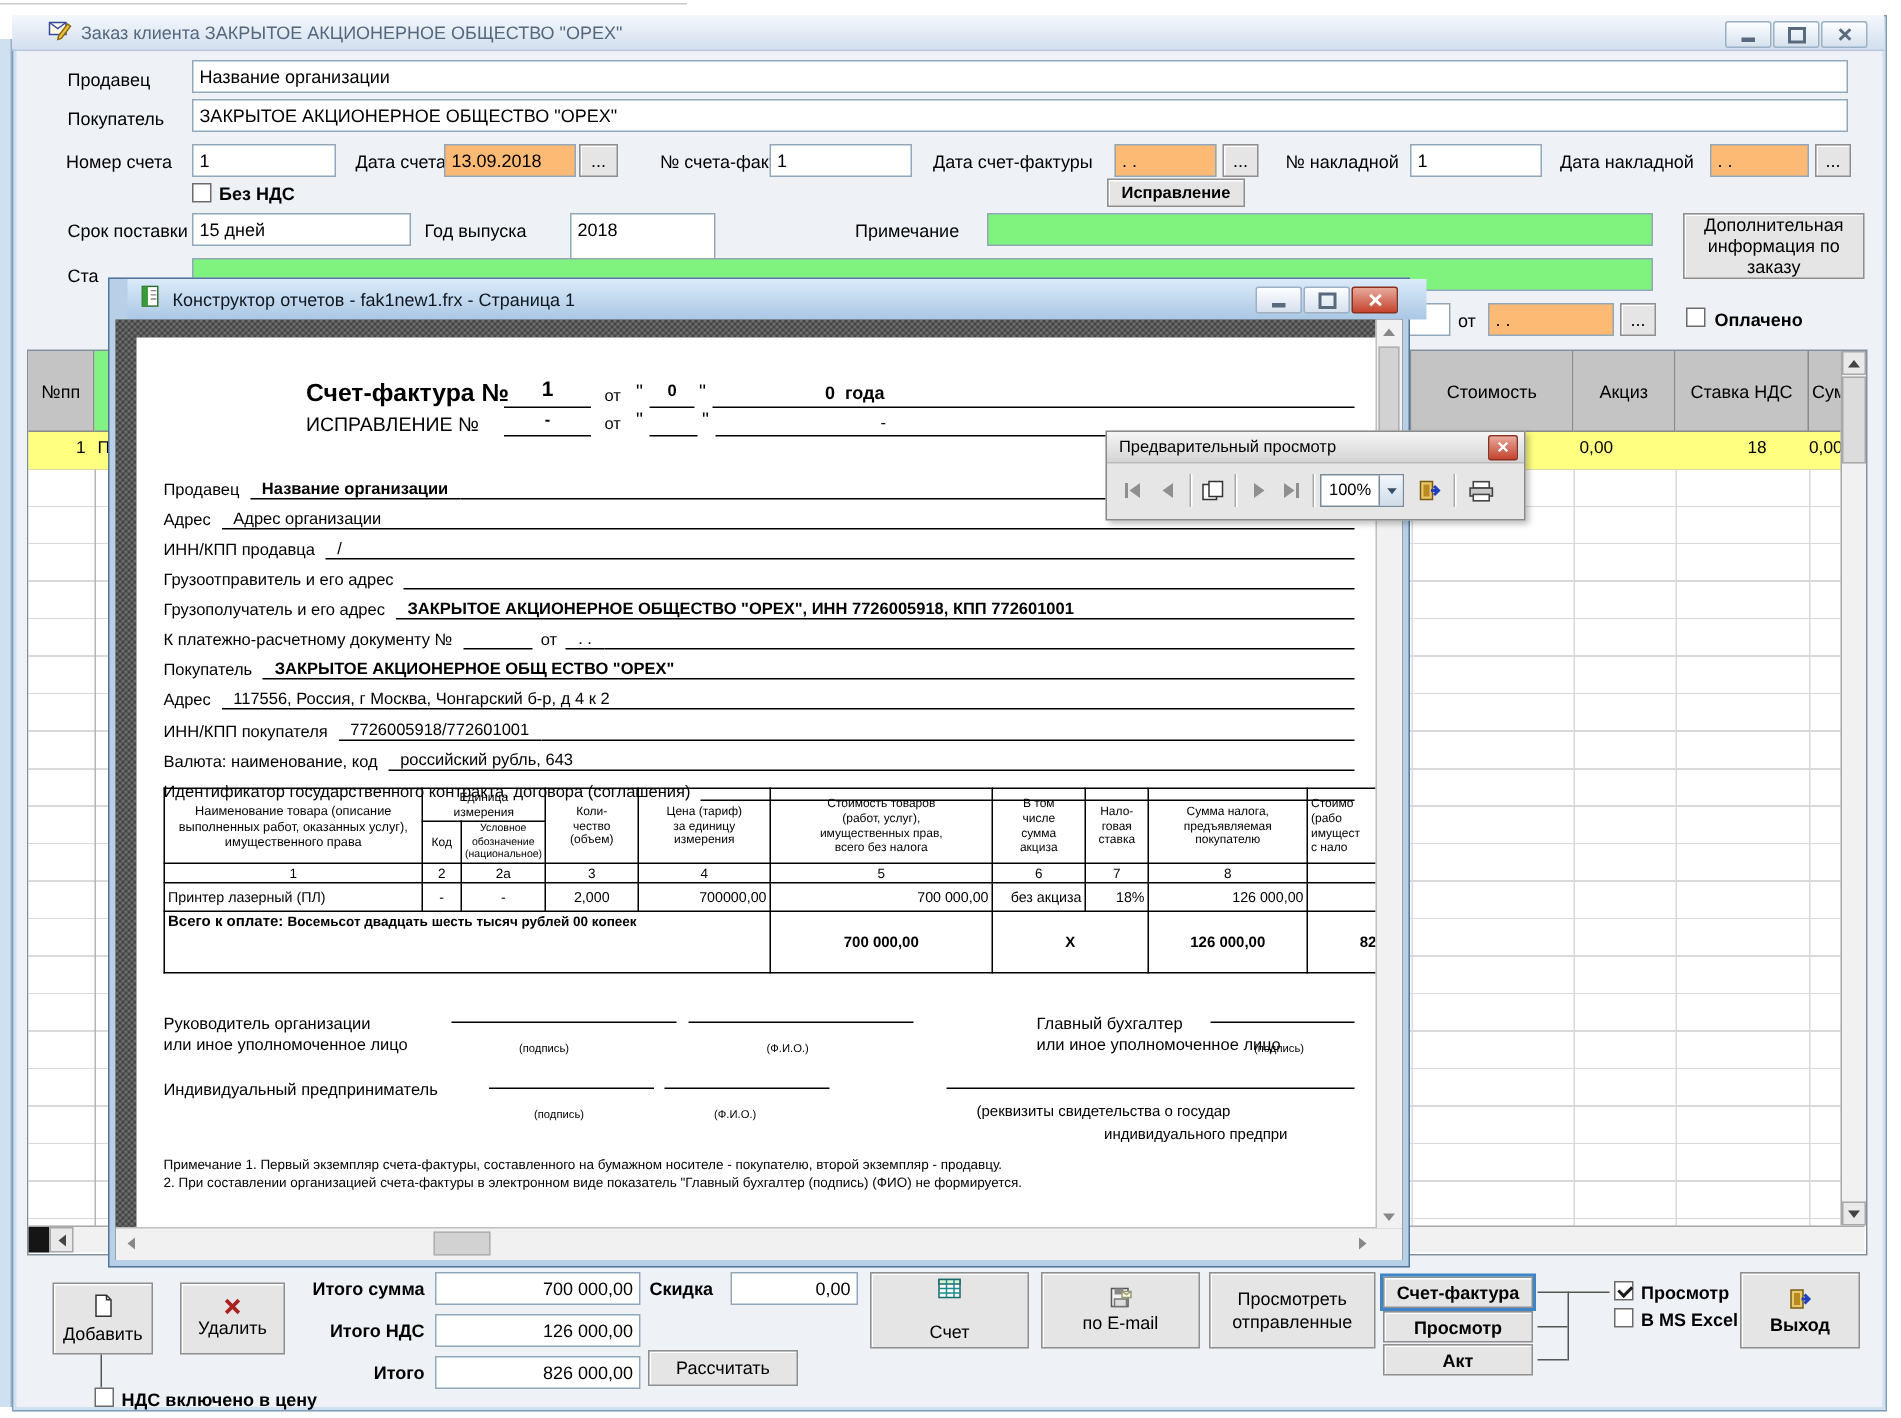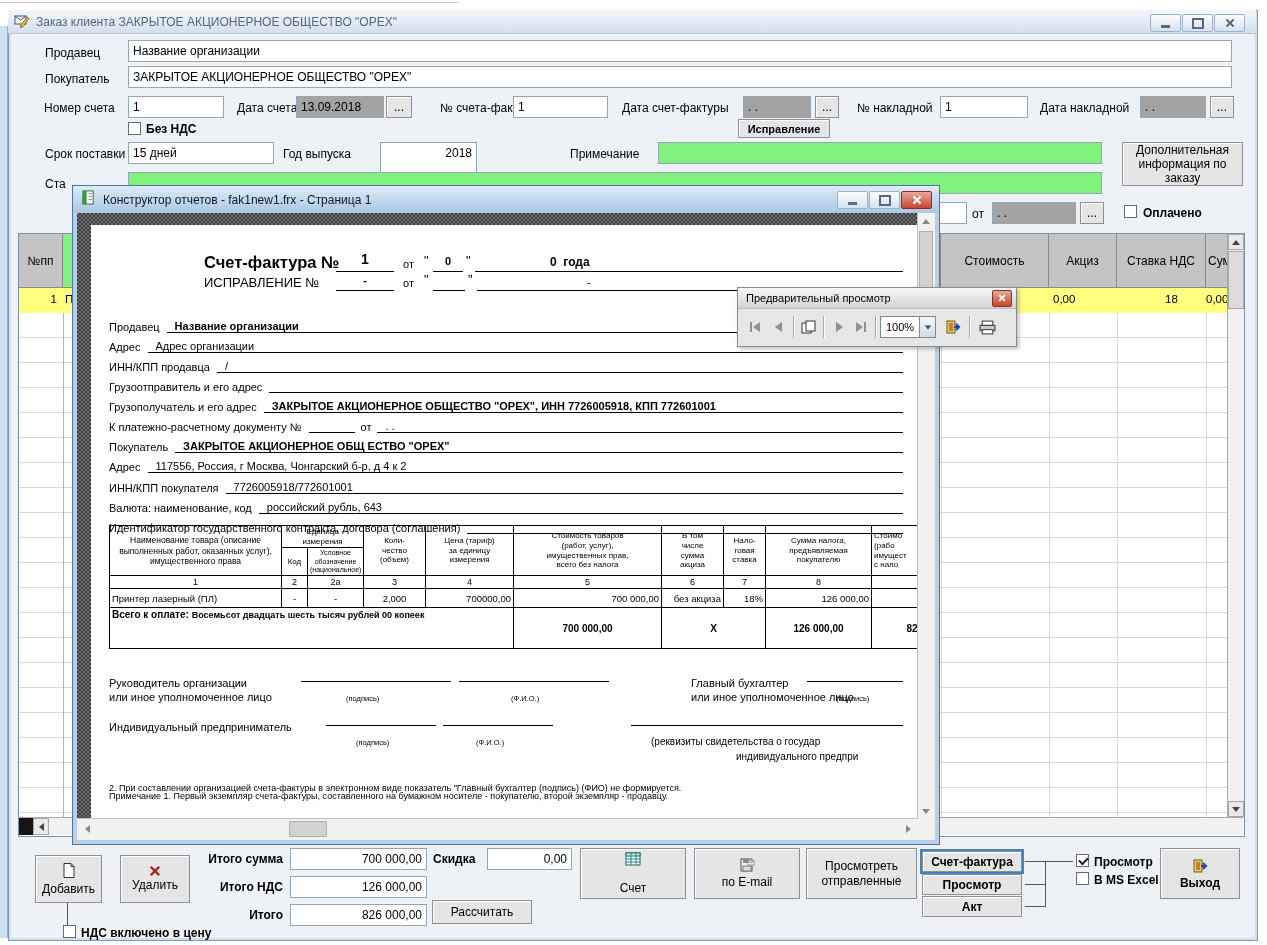--- a/index.html
+++ b/index.html
@@ -4,36 +4,36 @@
 <style>
   html,body{margin:0;padding:0;background:#fff;}
   #screen{position:relative;width:1267px;height:945px;background:#fff;overflow:hidden;
           font-family:"Liberation Sans",sans-serif;color:#000;}
   .abs{position:absolute;}
   
   #main-win{left:8px;top:10px;width:1248px;height:929px;background:#eef2f7;
             border:1px solid #7e9cba;box-shadow:inset 0 0 0 2px #cfe0f0;}
   #main-title{left:8px;top:10px;width:1248px;height:24px;
               background:linear-gradient(#f4f8fc,#d2dfee);border-bottom:1px solid #b6c6d8;
-              display:flex;align-items:center;padding-left:6px;box-sizing:border-box;text-align:center;}
+              display:flex;align-items:center;padding-left:24px;box-sizing:border-box;text-align:center;}
   #main-title .t{font-size:12px;color:#55677d;margin-left:6px;}
   .winbtn{width:29px;height:16px;border:1px solid #9db0c4;border-radius:2px;
           background:linear-gradient(#fdfeff,#d6e1ee);display:flex;align-items:center;justify-content:center;}
   .winbtn.red{background:linear-gradient(#e8a99c,#c4452f);border-color:#8d2f1d;}
   .glyph-min{width:9px;height:3px;background:#5a6a7e;margin-top:6px;}
   .glyph-max{width:8px;height:7px;border:2px solid #5a6a7e;}
   .glyph-x{position:relative;width:10px;height:10px;}
   .glyph-x::before,.glyph-x::after{content:"";position:absolute;left:4px;top:0;width:2px;height:10px;background:#5a6a7e;}
   .glyph-x::before{transform:rotate(45deg);}  .glyph-x::after{transform:rotate(-45deg);}
   .glyph-x.white::before,.glyph-x.white::after{background:#fff;}
   
   .lbl{font-size:12px;line-height:14px;}
   .lbl.b{font-weight:bold;}
   .fld{background:#fff;border:1px solid #93a7ba;font-size:12px;padding:3px 4px 0 4px;box-sizing:border-box;overflow:hidden;white-space:nowrap;}
-  .fld.gray{background:#a3a3a3;}
+  .fld.gray{background:#fdba74;}
   .fld.green{background:#80f37e;}
   .btn{background:#e5e5e5;border:1px solid #8f8f8f;box-shadow:inset 1px 1px 0 #fff;
        display:flex;align-items:center;justify-content:center;font-size:12px;text-align:center;box-sizing:border-box;cursor:default;}
   .btn.bold{font-weight:bold;}
   .cb{width:13px;height:13px;background:#fff;border:1px solid #6b6b6b;box-sizing:border-box;}
   .check{position:absolute;left:2px;top:2px;width:7px;height:4px;border-left:2px solid #1a1a1a;border-bottom:2px solid #1a1a1a;transform:rotate(-45deg);}
   
   #grid{left:18px;top:233px;width:1225px;height:602px;border:1px solid #80909e;background:#fff;}
   .gh{position:absolute;top:0;height:54px;background:#c4c4c4;border-right:1px solid #8a8a8a;border-bottom:1px solid #8a8a8a;
       display:flex;align-items:center;justify-content:center;font-size:12px;box-sizing:border-box;overflow:hidden;}
@@ -42,21 +42,21 @@
   .vline{position:absolute;width:1px;background:#d9d9d9;top:79px;height:505px;}
   .sb{background:#f1f1f1;}
   .sbbtn{position:absolute;background:#e9e9e9;border:1px solid #a8a8a8;box-sizing:border-box;display:flex;align-items:center;justify-content:center;}
   .tri-up{width:0;height:0;border-left:4px solid transparent;border-right:4px solid transparent;border-bottom:5px solid #444;}
   .tri-dn{width:0;height:0;border-left:4px solid transparent;border-right:4px solid transparent;border-top:5px solid #444;}
   .tri-lf{width:0;height:0;border-top:4px solid transparent;border-bottom:4px solid transparent;border-right:5px solid #444;}
   .tri-rt{width:0;height:0;border-top:4px solid transparent;border-bottom:4px solid transparent;border-left:5px solid #444;}
   
   #rep-win{left:72px;top:185px;width:868px;height:660px;border:1px solid #54759a;
            background:#b7d0e8;box-sizing:border-box;z-index:50;}
-  #rep-title{position:absolute;left:0;top:0;width:100%;height:27px;
+  #rep-title{position:absolute;left:12px;top:0;width:100%;height:27px;
              background:linear-gradient(#dcebf9,#a9c7e4);display:flex;align-items:center;padding-left:8px;box-sizing:border-box;}
   #rep-title .t{font-size:12px;color:#101820;margin-left:7px;}
   #rep-client{position:absolute;left:4px;top:27px;width:858px;height:627px;background-color:#6e6e6e;
       background-image:linear-gradient(45deg,#3e3e3e 25%,transparent 25%,transparent 75%,#3e3e3e 75%),
                        linear-gradient(45deg,#3e3e3e 25%,transparent 25%,transparent 75%,#3e3e3e 75%);
       background-size:4px 4px;background-position:0 0,2px 2px;overflow:hidden;}
   #page{position:absolute;left:14px;top:12px;right:17px;bottom:21px;background:#fff;overflow:hidden;}
   
   .drow{position:absolute;left:18px;width:794px;display:flex;align-items:flex-end;font-size:11px;height:16px;white-space:nowrap;}
   .drow .dl{margin-right:7px;flex:none;}
@@ -140,21 +140,21 @@
   <div class="abs fld gray" data-name="waybill-date-field" style="left:1140px;top:96px;width:66px;height:22px;">. .</div>
   <div class="abs btn" data-name="waybill-date-browse-button" style="left:1210px;top:96px;width:24px;height:22px;">...</div>
 
   <div class="abs cb" data-name="no-vat-checkbox" style="left:128px;top:122px;"></div>
   <div class="abs lbl b" data-name="no-vat-label" style="left:146px;top:122px;">Без НДС</div>
   <div class="abs btn bold" data-name="correction-button" style="left:738px;top:119px;width:92px;height:19px;font-size:11px;">Исправление</div>
 
   <div class="abs lbl" data-name="delivery-label" style="left:45px;top:147px;">Срок поставки</div>
   <div class="abs fld" data-name="delivery-field" style="left:128px;top:142px;width:146px;height:22px;">15 дней</div>
   <div class="abs lbl" data-name="year-label" style="left:283px;top:147px;">Год выпуска</div>
-  <div class="abs fld" data-name="year-field" style="left:380px;top:142px;width:97px;height:33px;text-align:right;">2018</div>
+  <div class="abs fld" data-name="year-field" style="left:380px;top:142px;width:97px;height:33px;">2018</div>
   <div class="abs lbl" data-name="note-label" style="left:570px;top:147px;">Примечание</div>
   <div class="abs fld green" data-name="note-field" style="left:658px;top:142px;width:444px;height:22px;"></div>
   <div class="abs btn" data-name="extra-info-button" style="left:1122px;top:142px;width:121px;height:44px;line-height:14px;padding:0 4px;">Дополнительная информация по заказу</div>
 
   <div class="abs lbl" data-name="status-label" style="left:45px;top:177px;">Ста</div>
   <div class="abs fld green" data-name="status-field" style="left:128px;top:172px;width:974px;height:22px;"></div>
 
   <div class="abs fld" data-name="doc-no-field" style="left:920px;top:202px;width:47px;height:22px;"></div>
   <div class="abs lbl" data-name="from-label" style="left:972px;top:207px;">от</div>
   <div class="abs fld gray" data-name="from-date-field" style="left:992px;top:202px;width:84px;height:22px;">. .</div>
@@ -404,21 +404,21 @@
 
         <div class="sig" style="left:18px;top:496px;" data-name="sig-entrepreneur-label">Индивидуальный предприниматель</div>
         <div class="sigline" style="left:235px;top:486px;width:110px;"></div>
         <div class="sigline" style="left:352px;top:486px;width:110px;"></div>
         <div class="sigline" style="left:540px;top:486px;width:272px;"></div>
         <div class="sig small" style="left:265px;top:513px;" data-name="sig-sign-label">(подпись)</div>
         <div class="sig small" style="left:385px;top:513px;" data-name="sig-fio-label">(Ф.И.О.)</div>
         <div class="sig" style="left:560px;top:511px;font-size:10px;" data-name="sig-requisites-label">(реквизиты свидетельства о государ</div>
         <div class="sig" style="left:645px;top:526px;font-size:10px;" data-name="sig-requisites2-label">индивидуального предпри</div>
 
-        <div class="note" style="left:18px;top:566px;" data-name="doc-note1">Примечание 1. Первый экземпляр счета-фактуры, составленного на бумажном носителе - покупателю, второй экземпляр - продавцу.</div>
+        <div class="note" style="left:18px;top:546px;" data-name="doc-note1">Примечание 1. Первый экземпляр счета-фактуры, составленного на бумажном носителе - покупателю, второй экземпляр - продавцу.</div>
         <div class="note" style="left:18px;top:558px;" data-name="doc-note2">2. При составлении организацией счета-фактуры в электронном виде показатель "Главный бухгалтер (подпись) (ФИО) не формируется.</div>
       </div>
 
       <div class="abs sb" data-name="report-vscrollbar" style="right:0;top:0;width:17px;height:606px;border-left:1px solid #c0c0c0;">
         <div class="sbbtn" data-name="scroll-up-button" style="left:0;top:0;width:16px;height:16px;background:#f1f1f1;border:none;">
             <span class="tri-up" data-name="up-arrow-icon" style="border-bottom-color:#888;"></span>
           </div>
         <div class="sbbtn" data-name="scroll-thumb" style="left:1px;top:18px;width:14px;height:95px;background:#d2d2d2;border-color:#b0b0b0;"></div>
         <div class="sbbtn" data-name="scroll-down-button" style="left:0;top:590px;width:16px;height:16px;background:#f1f1f1;border:none;">
             <span class="tri-dn" data-name="down-arrow-icon" style="border-top-color:#888;"></span>

